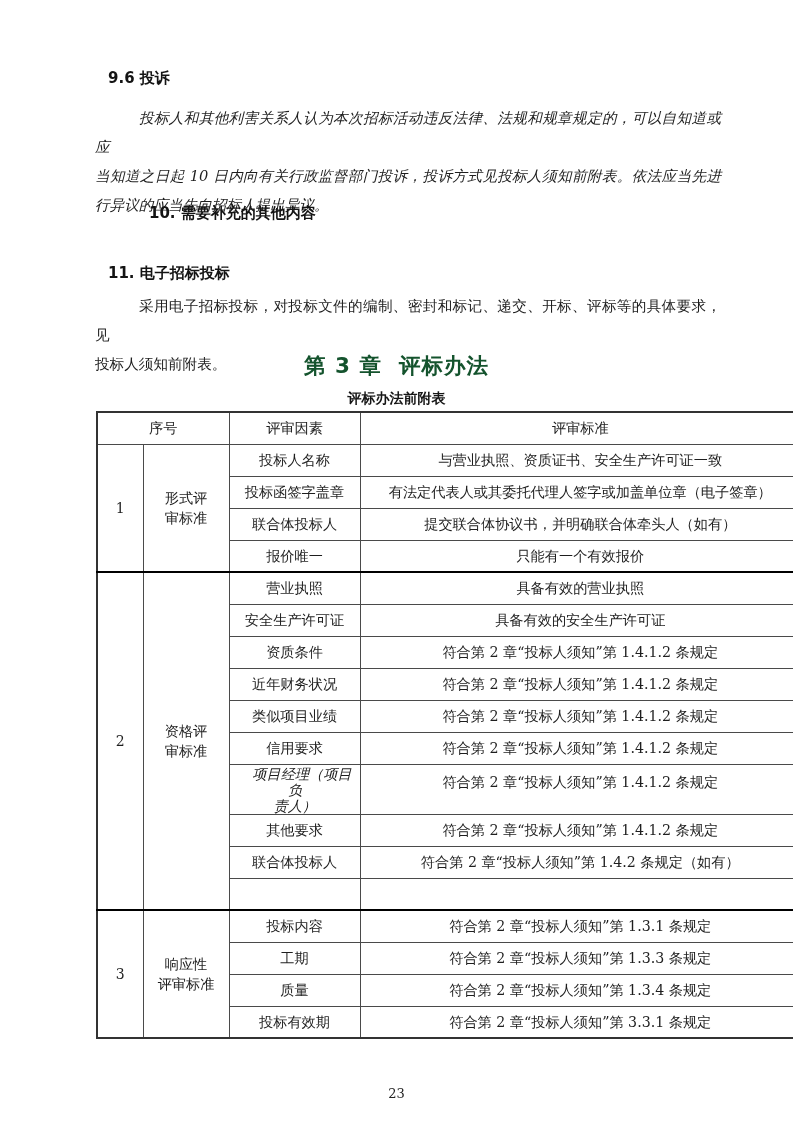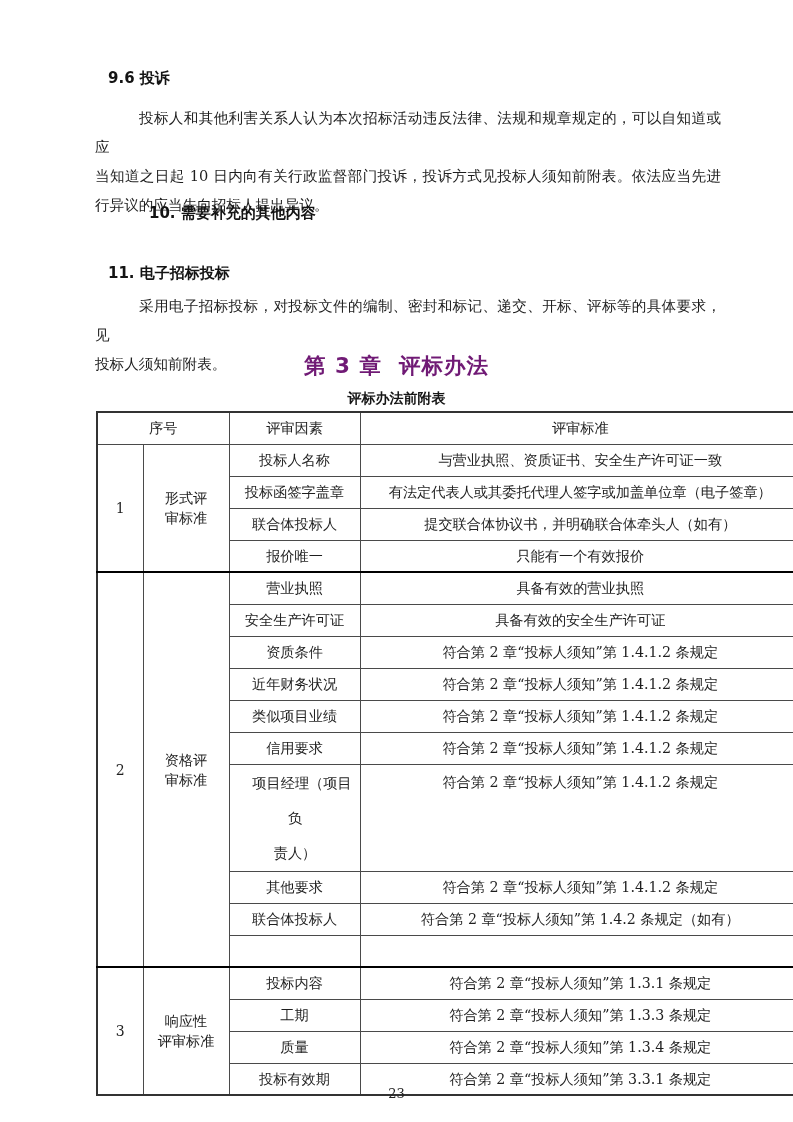--- a/index.html
+++ b/index.html
@@ -12,27 +12,27 @@
     position:absolute;left:108px;height:22px;
     font-family:"DejaVu Sans",sans-serif;font-weight:bold;font-size:15px;color:#141414;
     white-space:pre;
   }
   .h0{top:69px;} .h1{top:204px;margin-left:41px;} .h2{top:264px;}
   
   .para{
     position:absolute;left:95px;width:626px;
     font-size:14.6px;line-height:29px;color:#1e1e1e;
   }
-  .p0{top:103px;} .p1{top:226px;} .p2{top:291px;}
+  .p0{top:103px;font-style:italic;} .p1{top:226px;} .p2{top:291px;}
   .pline{text-align:justify;text-align-last:justify;white-space:normal;}
   .pline.first{text-indent:44px;}
   .pline.last{text-align-last:auto;}
   .chapter-title{
     position:absolute;top:351px;left:0;width:793px;text-align:center;
-    font-family:"DejaVu Sans",sans-serif;font-weight:bold;font-size:21.5px;color:#701a75;
+    font-family:"DejaVu Sans",sans-serif;font-weight:bold;font-size:21.5px;color:#14532d;
     letter-spacing:1px;white-space:pre;
   }
   .table-caption{
     position:absolute;top:390px;left:0;width:793px;text-align:center;
     font-family:"DejaVu Sans",sans-serif;font-weight:bold;font-size:14px;color:#161616;
   }
   .table-wrap{position:absolute;top:411px;left:96px;}
   table.eval{
     border-collapse:collapse;table-layout:fixed;width:706px;
     border:2px solid #333;font-size:14.2px;color:#1e1e1e;
@@ -41,21 +41,21 @@
     border:1px solid #4a4a4a;font-weight:normal;padding:0;
     text-align:center;vertical-align:middle;line-height:20px;
   }
   table.eval tr{height:32px;}
   td.seq{font-size:14px;}
   td.cat{line-height:25px;}
   td.factor{text-align:left;padding-left:27px;padding-right:2px;}
   td.standard{text-align:left;padding-left:8px;padding-right:4px;margin-left:32px;}
   tr.gstart td{border-top:2px solid #000000;}
   tr.wraprow td{vertical-align:top;}
-  tr.wraprow td.factor{padding-left:4px;padding-right:3px;text-indent:14px;line-height:35px;padding-top:1px;}
+  tr.wraprow td.factor{padding-left:4px;padding-right:3px;text-indent:14px;line-height:16px;padding-top:1px;font-style:italic;}
   tr.wraprow td.standard{padding-top:7px;}
   .page-number{
     position:absolute;top:1086px;left:0;width:793px;text-align:center;
     font-size:13px;color:#222;
   }
 </style>
 </head>
 <body>
 
 <div class="page">

